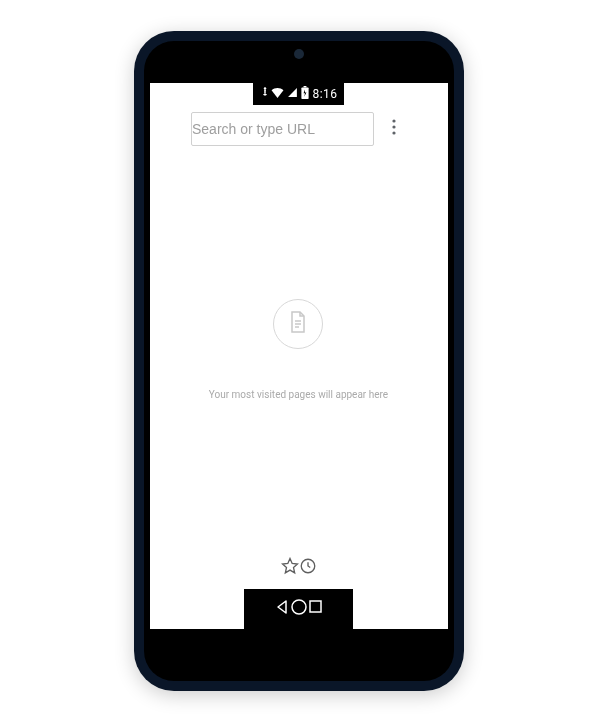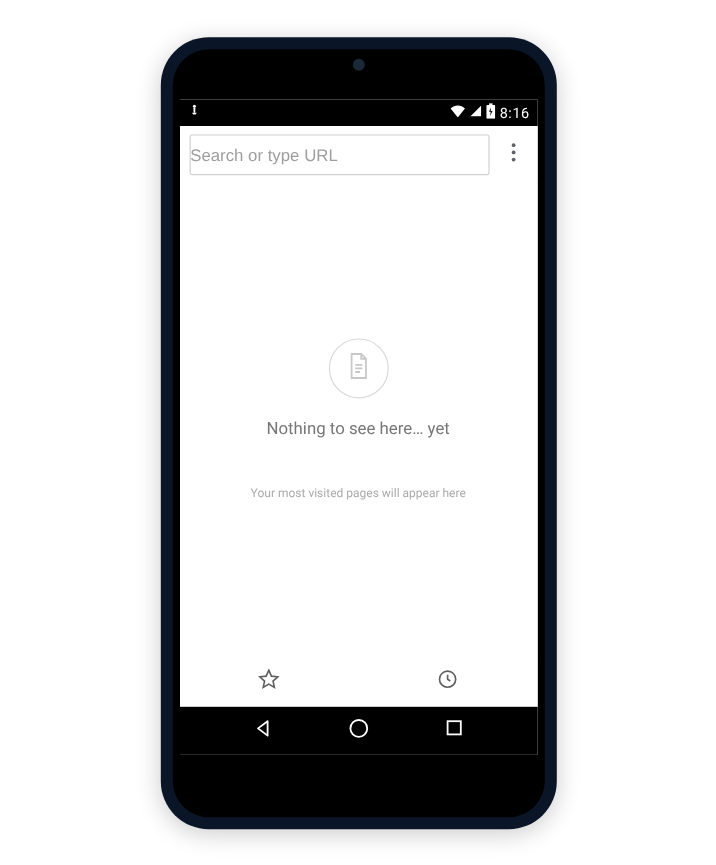--- a/index.html
+++ b/index.html
@@ -42,20 +42,21 @@
     }
     .screen {
       position: absolute;
       top: 42px;
       left: 6px;
       right: 6px;
       bottom: 52px;
       background: #fff;
       display: flex;
       flex-direction: column;
+      align-items: center;
     }
     
     .status-bar {
       height: 22px;
       background: #000;
       display: flex;
       align-items: center;
       justify-content: space-between;
       padding: 0 6px;
       color: #fff;
@@ -227,21 +228,20 @@
           <span>
             <svg width="18" height="22" viewBox="0 0 18 22" fill="none" stroke="#c8c8c8" stroke-width="1.5">
               <path d="M3 1 H11 L15 5 V21 H3 Z"></path>
               <path d="M11 1 V5 H15"></path>
               <line x1="6" y1="10" x2="12" y2="10"></line>
               <line x1="6" y1="13" x2="12" y2="13"></line>
               <line x1="6" y1="16" x2="10" y2="16"></line>
             </svg>
           </span>
         </div>
-        <div class="empty-title">Nothing to see here… yet</div>
         <div class="empty-subtitle">Your most visited pages will appear here</div>
       </div>
 
       <div class="bottom-tabs">
         <div class="tab-btn">
           <span>
             <svg width="18" height="18" viewBox="0 0 24 24" fill="none" stroke="#5f5f5f" stroke-width="1.8">
               <path d="M12 2 L14.9 8.6 L22 9.3 L16.7 14.1 L18.2 21.1 L12 17.5 L5.8 21.1 L7.3 14.1 L2 9.3 L9.1 8.6 Z"></path>
             </svg>
           </span>

